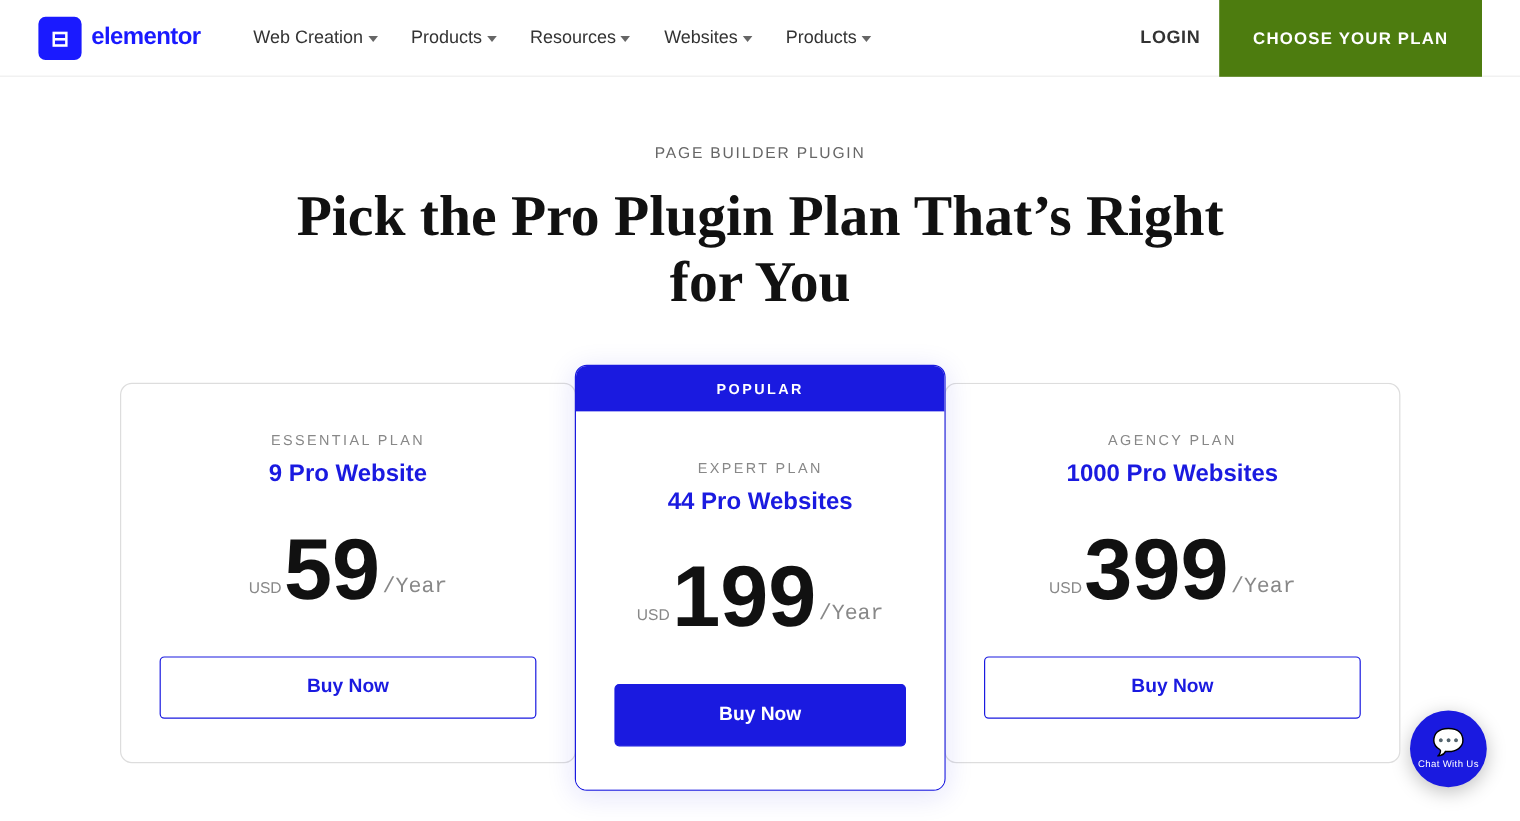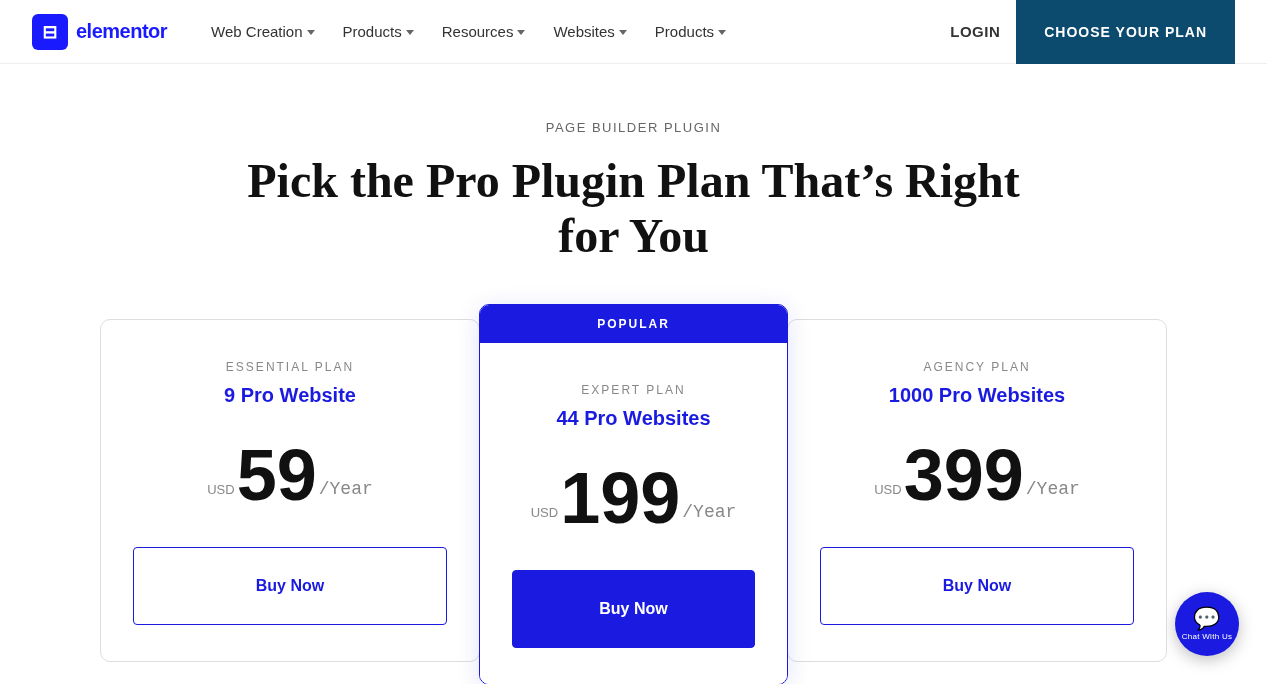--- a/index.html
+++ b/index.html
@@ -40,21 +40,21 @@
       margin-top: 1px;
     }
     .nav-right { display: flex; align-items: center; gap: 16px; }
     .login-btn {
       font-size: 15px; font-weight: 600;
       color: #333; cursor: pointer;
       letter-spacing: 0.5px;
       background: none; border: none;
     }
     .cta-btn {
-      background: #0c4a6e;
+      background: #4d7c0f;
       color: #fff;
       font-weight: 700;
       font-size: 14px;
       letter-spacing: 1px;
       padding: 16px 28px;
       border: none;
       cursor: pointer;
       text-transform: uppercase;
       height: 64px;
     }
@@ -158,21 +158,21 @@
       line-height: 1;
     }
     .price-period {
       font-size: 18px;
       color: #888;
       margin-bottom: 12px;
       font-family: Liberation Mono, monospace;
     }
     .buy-btn {
       width: 100%;
-      padding: 29px;
+      padding: 16px;
       font-size: 16px;
       font-weight: 600;
       cursor: pointer;
       border-radius: 4px;
     }
     .buy-btn-outline {
       background: #fff;
       color: #1a1ae0;
       border: 1.5px solid #1a1ae0;
     }

